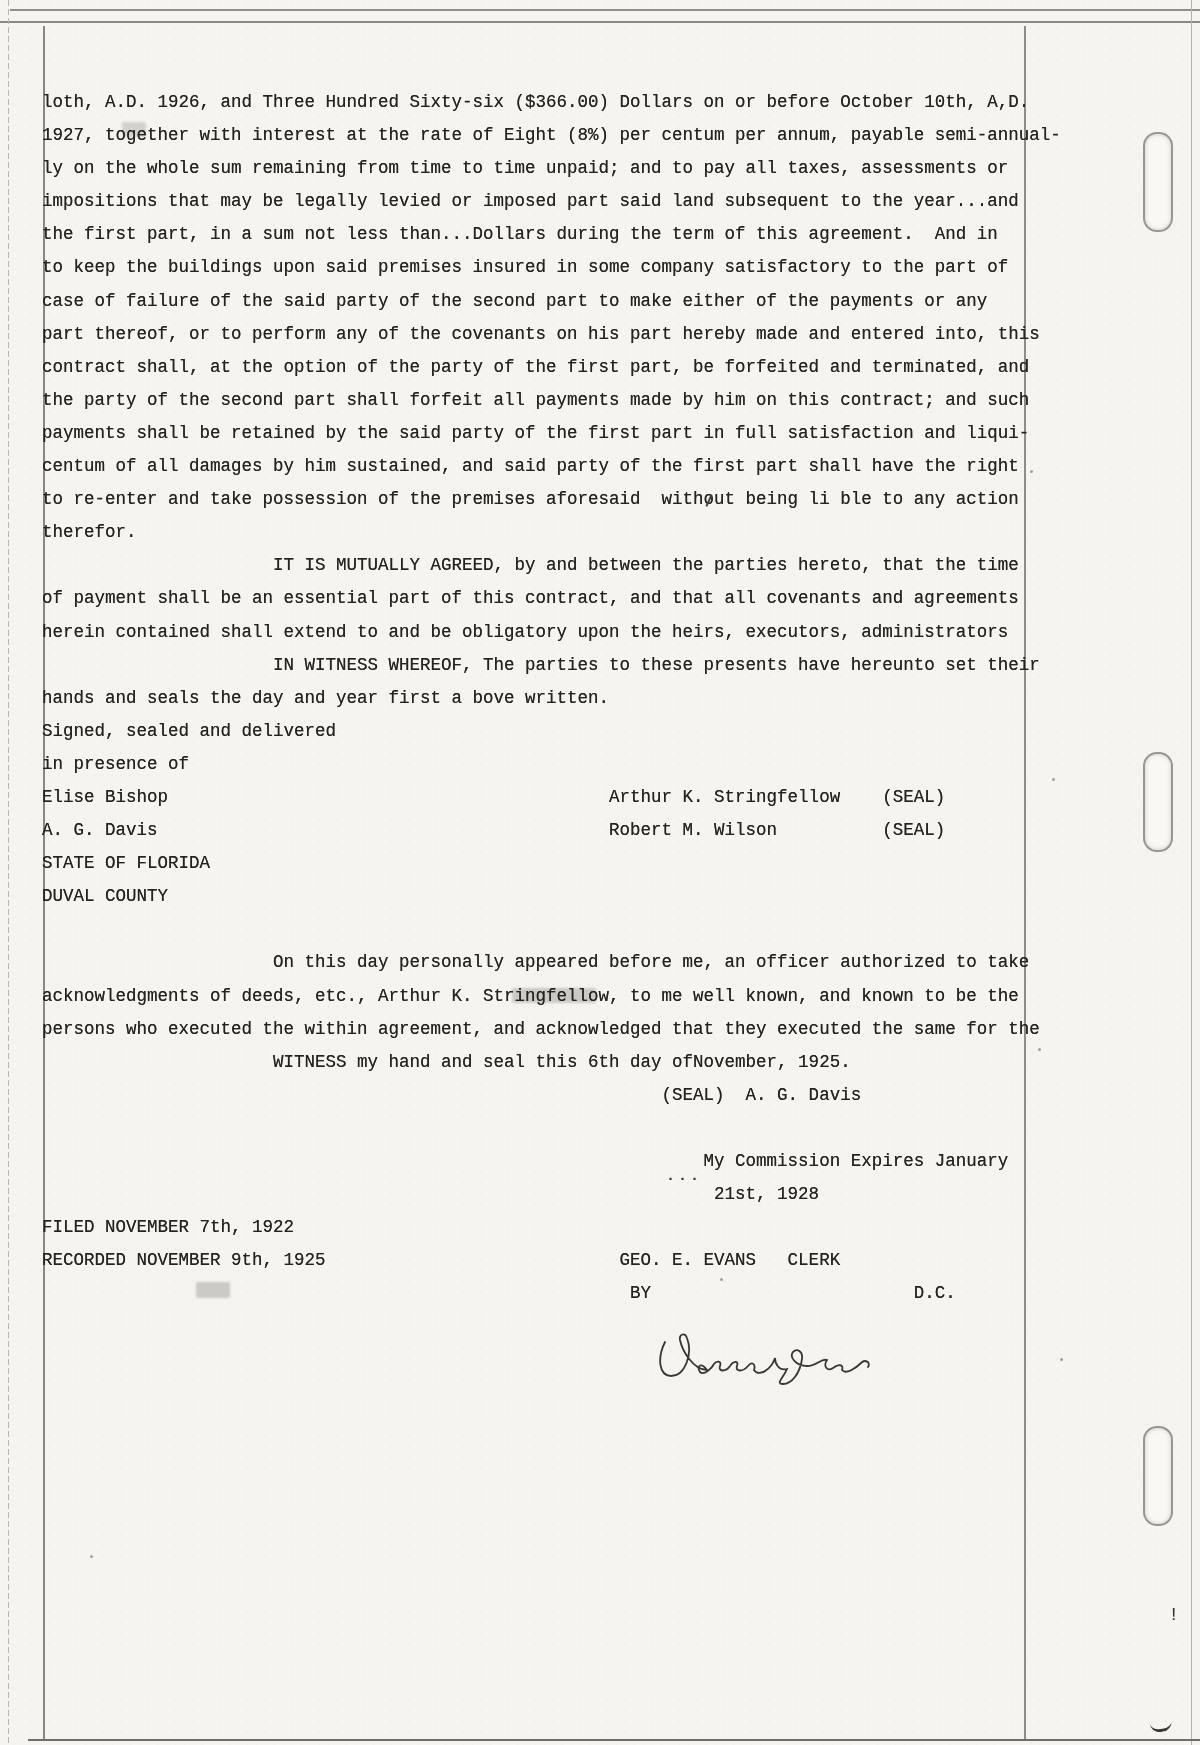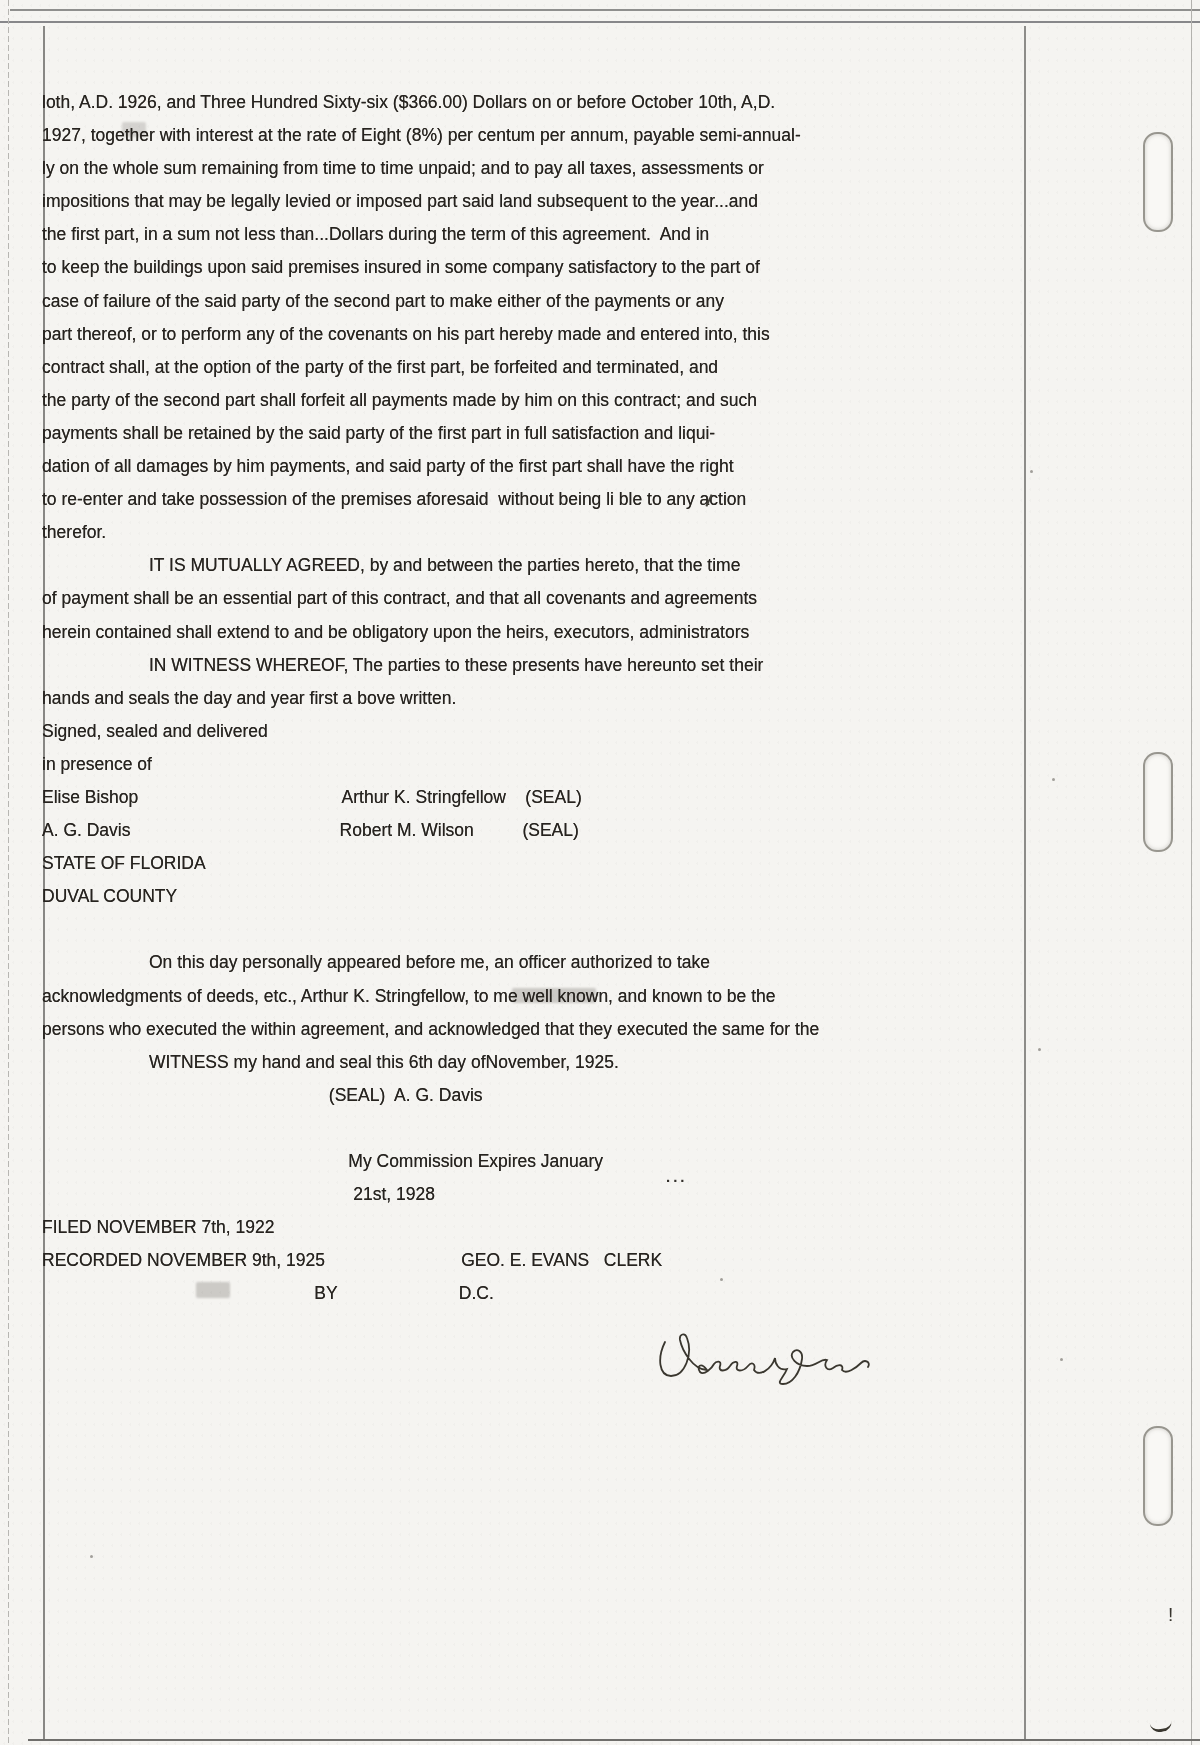--- a/index.html
+++ b/index.html
@@ -3,21 +3,21 @@
 <meta charset="utf-8">
 <style>
   html,body{margin:0;padding:0;background:#e8e7e4;}
   .page{
     position:relative;
     width:1200px;height:1745px;
     background-color:#f5f4f1;
     background-image:radial-gradient(rgba(60,55,50,0.025) 1px, transparent 1px);
     background-size:9px 11px;
     overflow:hidden;
-    font-family:Liberation Sans, sans-serif;
+    font-family:Liberation Mono, monospace;
   }
   .rule{position:absolute;background:#8f8f8d;}
   .top-rule-1{left:10px;top:9px;width:1190px;height:2px;}
   .top-rule-2{left:0;top:21px;width:1200px;height:2px;background:#87878a;}
   .bottom-rule{left:28px;top:1739px;width:1172px;height:2px;background:#6f6e6b;}
   .vline{position:absolute;top:26px;bottom:4px;width:2px;}
   .left-edge{left:8px;top:0;bottom:0;width:1px;background:repeating-linear-gradient(#b7b6b2 0 6px, transparent 6px 9px);}
   .left-margin{left:43px;background:#888784;}
   .right-margin{left:1024px;background:#8d8c89;}
   .right-edge{left:1191px;top:0;bottom:0;width:1px;background:#b3b2ae;}
@@ -68,21 +68,21 @@
       <div class="line">1927, together with interest at the rate of Eight (8%) per centum per annum, payable semi-annual-</div>
       <div class="line">ly on the whole sum remaining from time to time unpaid; and to pay all taxes, assessments or</div>
       <div class="line">impositions that may be legally levied or imposed part said land subsequent to the year...and</div>
       <div class="line">the first part, in a sum not less than...Dollars during the term of this agreement.  And in</div>
       <div class="line">to keep the buildings upon said premises insured in some company satisfactory to the part of</div>
       <div class="line">case of failure of the said party of the second part to make either of the payments or any</div>
       <div class="line">part thereof, or to perform any of the covenants on his part hereby made and entered into, this</div>
       <div class="line">contract shall, at the option of the party of the first part, be forfeited and terminated, and</div>
       <div class="line">the party of the second part shall forfeit all payments made by him on this contract; and such</div>
       <div class="line">payments shall be retained by the said party of the first part in full satisfaction and liqui-</div>
-      <div class="line">dation of all damages by him payments, and said party of the first part shall have the right</div>
+      <div class="line">centum of all damages by him sustained, and said party of the first part shall have the right</div>
       <div class="line">to re-enter and take possession of the premises aforesaid  without being li ble to any action</div>
       <div class="line">therefor.</div>
       <div class="line">                      IT IS MUTUALLY AGREED, by and between the parties hereto, that the time</div>
       <div class="line">of payment shall be an essential part of this contract, and that all covenants and agreements</div>
       <div class="line">herein contained shall extend to and be obligatory upon the heirs, executors, administrators</div>
       <div class="line">                      IN WITNESS WHEREOF, The parties to these presents have hereunto set their</div>
       <div class="line">hands and seals the day and year first a bove written.</div>
       <div class="line">Signed, sealed and delivered</div>
       <div class="line">in presence of</div>
       <div class="line">Elise Bishop                                          Arthur K. Stringfellow    (SEAL)</div>

